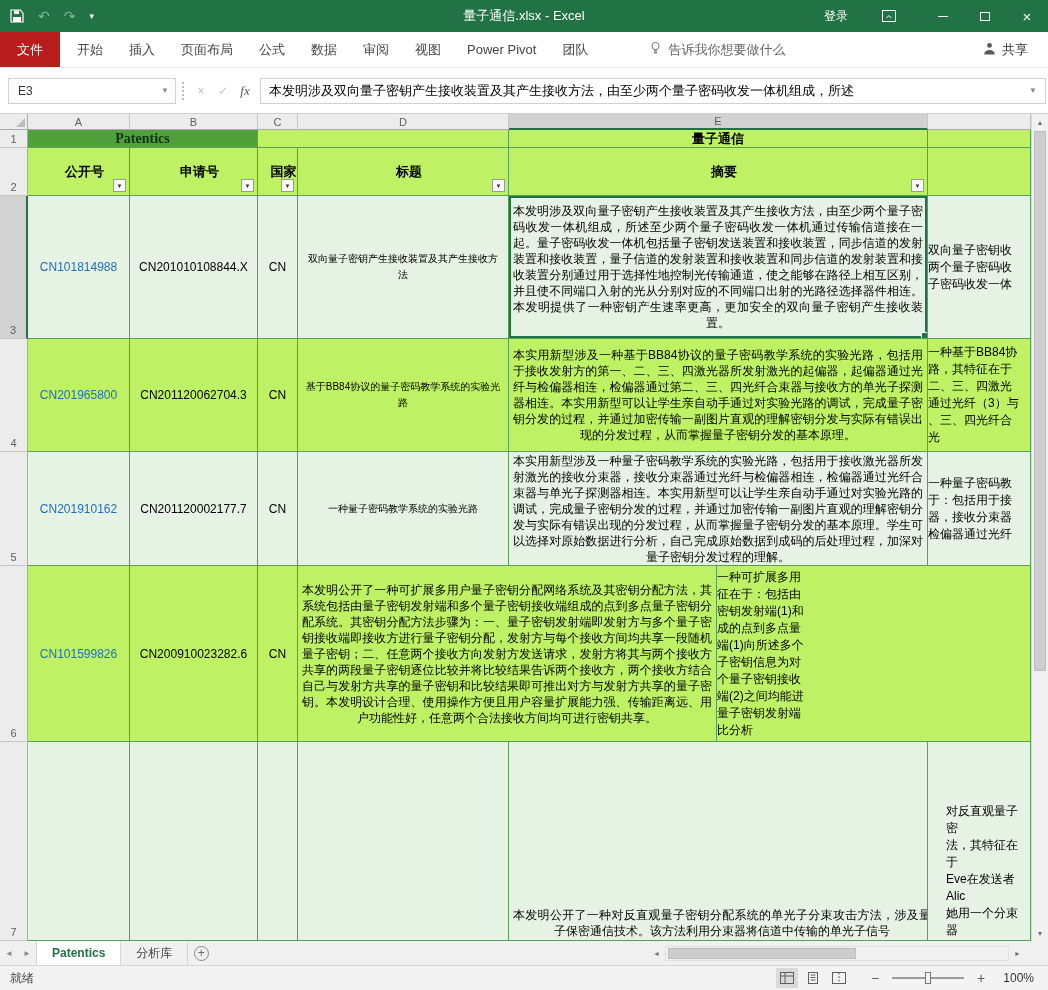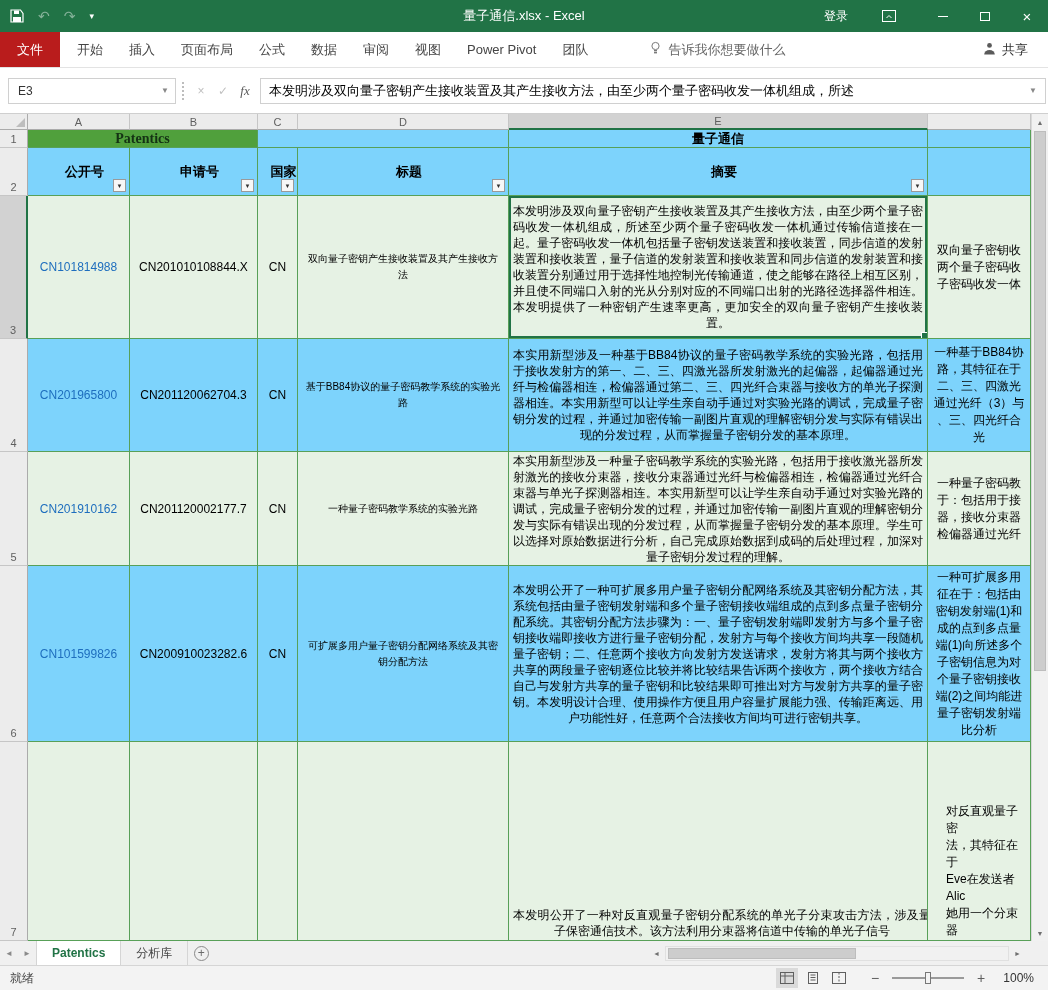--- a/index.html
+++ b/index.html
@@ -61,21 +61,21 @@
   .ch { background:var(--hdr); border-right:1px solid var(--hline); border-bottom:1px solid #ABABAB;
     font-size:11px; color:#5f5f5f; display:flex; align-items:center; justify-content:center; }
   .ch.selcol { background:var(--selhdr); border-bottom:2px solid #217346; }
   .rowsregion { width:1031px; height:811px; overflow:hidden; }
   .grow { display:flex; flex-shrink:0; }
   .rh { width:28px; background:var(--hdr); border-right:1px solid #ABABAB;
     border-bottom:1px solid var(--hline); font-size:11px; color:#5f5f5f; display:flex;
     align-items:flex-end; justify-content:center; padding-bottom:2px; flex-shrink:0; }
   .rh.selrow { background:var(--selhdr); border-right:2px solid #217346; }
   .cell { border-right:1px solid var(--gline); border-bottom:1px solid var(--gline);
-    overflow:hidden; background:#7dd3fc; }
+    overflow:hidden; background:#bef264; }
   .wA{width:102px;flex-shrink:0} .wB{width:128px;flex-shrink:0} .wC{width:40px;flex-shrink:0}
   .wD{width:211px;flex-shrink:0} .wE{width:419px;flex-shrink:0} .wF{flex:1}
   .wAB{width:230px;flex-shrink:0} .wCD{width:251px;flex-shrink:0}
   .r1{height:18px} .r2{height:48px} .r3{height:143px} .r4{height:113px}
   .r5{height:114px} .r6{height:176px} .r7{height:199px}
   .bgg { background:var(--lg); }
   .banner-left { background:#50A03C; color:#143214; font-weight:bold; font-size:14px;
     font-family:"Liberation Serif","DejaVu Serif",serif; display:flex; align-items:center;
     justify-content:center; }
   .banner-right { font-weight:bold; font-size:13px; color:#000; display:flex;
@@ -87,21 +87,21 @@
     justify-content:center; }
   .fb-tri { font-size:6px; color:#333; line-height:1; }
   .ca { color:#1E6EBE; font-size:12px; display:flex; align-items:center; justify-content:center; }
   .cb, .cc { color:#000; font-size:12px; display:flex; align-items:center; justify-content:center; }
   .cd { font-size:10px; display:flex; align-items:center; justify-content:center;
     text-align:center; padding:0 6px; line-height:16px; }
   .ce { display:flex; align-items:center; padding:2px 4px; }
   .justify { width:100%; font-size:12px; line-height:16px; text-align:justify;
     text-align-last:center; color:#000; }
   .cf { display:flex; align-items:center; justify-content:center; }
-  .cf .ovf { display:block; width:100%; text-align:center; font-size:12px; line-height:17px;
+  .cf .ovf { display:block; width:100%; text-align:left; font-size:12px; line-height:17px;
     white-space:pre-line; color:#000; }
   .selcell { box-shadow:inset 0 0 0 2px #217346; position:relative; }
   .fill-handle { position:absolute; right:0; bottom:0; width:6px; height:6px; background:#217346;
     border:1px solid #fff; border-right:none; border-bottom:none; }
   .ce7 { position:relative; }
   .ce7 .justify { position:absolute; left:4px; right:4px; bottom:1px; }
   .cf7 { position:relative; }
   .cf7 .ovf { position:absolute; left:18px; right:2px; bottom:1px; display:block;
     text-align:left; font-size:12px; line-height:17px; white-space:pre-line; }
 
@@ -343,21 +343,20 @@
 器，接收分束器
 检偏器通过光纤</span>
           </div>
       </div>
 
       <div class="grow r6">
         <div class="rh">6</div>
         <div class="cell wA ca">CN101599826</div>
         <div class="cell wB cb">CN200910023282.6</div>
         <div class="cell wC cc">CN</div>
-        <div class="cell wD cd">可扩展多用户量子密钥分配网络系统及其密钥分配方法</div>
         <div class="cell wE ce">
             <div class="justify">本发明公开了一种可扩展多用户量子密钥分配网络系统及其密钥分配方法，其系统包括由量子密钥发射端和多个量子密钥接收端组成的点到多点量子密钥分配系统。其密钥分配方法步骤为：一、量子密钥发射端即发射方与多个量子密钥接收端即接收方进行量子密钥分配，发射方与每个接收方间均共享一段随机量子密钥；二、任意两个接收方向发射方发送请求，发射方将其与两个接收方共享的两段量子密钥逐位比较并将比较结果告诉两个接收方，两个接收方结合自己与发射方共享的量子密钥和比较结果即可推出对方与发射方共享的量子密钥。本发明设计合理、使用操作方便且用户容量扩展能力强、传输距离远、用户功能性好，任意两个合法接收方间均可进行密钥共享。</div>
           </div>
         <div class="cell wF cf">
             <span class="ovf">一种可扩展多用
 征在于：包括由
 密钥发射端(1)和
 成的点到多点量
 端(1)向所述多个
 子密钥信息为对

